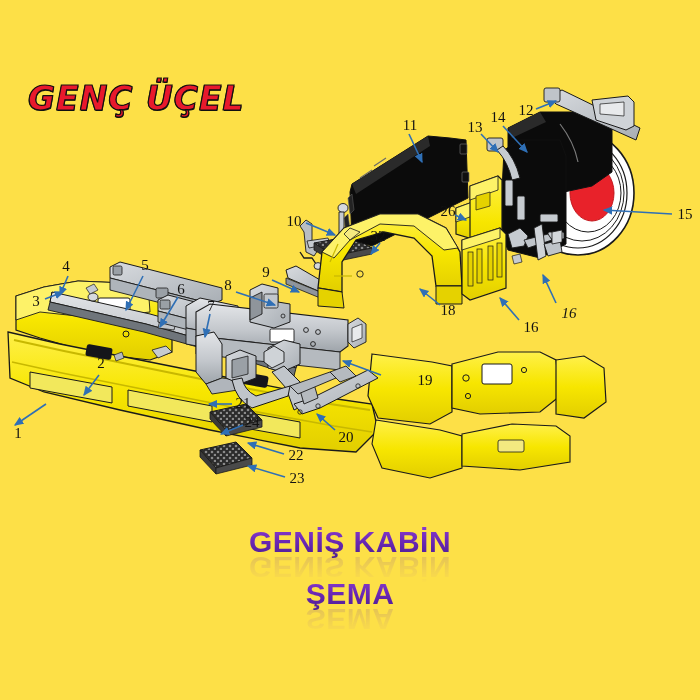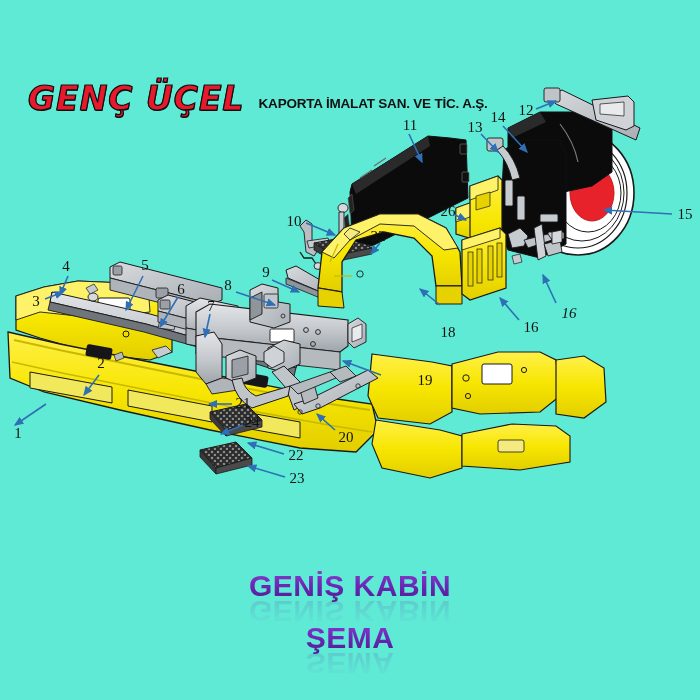--- a/index.html
+++ b/index.html
@@ -8,21 +8,21 @@
     padding: 0;
     background: #ffffff;
   }
   body {
     font-family: "Liberation Sans", sans-serif;
   }
   #page {
     position: relative;
     width: 700px;
     height: 700px;
-    background: #5eead4;
+    background: #fde047;
     overflow: hidden;
   }
   #diagram-svg {
     position: absolute;
     left: 0;
     top: 0;
     width: 700px;
     height: 700px;
   }
 
@@ -60,21 +60,20 @@
   }
 
   
   .footer-title {
     position: absolute;
     left: 0;
     top: 525px;
     width: 700px;
     text-align: center;
     pointer-events: none;
-    margin-top: 44px;
   }
   .footer-line {
     font-family: "Liberation Sans", sans-serif;
     font-size: 30px;
     font-weight: bold;
     letter-spacing: 0.5px;
     line-height: 1.12;
     background: linear-gradient(180deg, #8d3fd0 0%, #6d28b8 45%, #4b1d8f 100%);
     -webkit-background-clip: text;
     background-clip: text;
@@ -368,21 +367,20 @@
         <line x1="284" y1="454" x2="248" y2="443" stroke="#2F6FB5" stroke-width="1.6" marker-end="url(#arrowhead)"></line>
         <line x1="285" y1="477" x2="248" y2="466" stroke="#2F6FB5" stroke-width="1.6" marker-end="url(#arrowhead)"></line>
         <line x1="243" y1="425" x2="221" y2="434" stroke="#2F6FB5" stroke-width="1.6" marker-end="url(#arrowhead)"></line>
         <line x1="380" y1="243" x2="371" y2="254" stroke="#2F6FB5" stroke-width="1.6" marker-end="url(#arrowhead)"></line>
         <line x1="455" y1="215" x2="466" y2="220" stroke="#2F6FB5" stroke-width="1.6" marker-end="url(#arrowhead)"></line>
       </g>
   </svg>
 
   <div class="brand-wrap">
     <div class="brand-main">GENÇ ÜÇEL</div>
-    <div class="brand-sub">KAPORTA İMALAT SAN. VE TİC. A.Ş.</div>
   </div>
 
   <div class="footer-title">
     <div class="footer-line">GENİŞ KABİN</div>
     <div class="footer-line refl">GENİŞ KABİN</div>
     <div class="footer-line" style="margin-top:-6px">ŞEMA</div>
     <div class="footer-line refl">ŞEMA</div>
   </div>
 
   <div id="callout-labels">
@@ -396,21 +394,21 @@
       <div class="callout" style="left: 228px; top: 285px;">8</div>
       <div class="callout" style="left: 266px; top: 272px;">9</div>
       <div class="callout" style="left: 294px; top: 221px;">10</div>
       <div class="callout" style="left: 410px; top: 125px;">11</div>
       <div class="callout" style="left: 526px; top: 110px;">12</div>
       <div class="callout" style="left: 475px; top: 127px;">13</div>
       <div class="callout" style="left: 498px; top: 117px;">14</div>
       <div class="callout" style="left: 685px; top: 214px;">15</div>
       <div class="callout" style="left: 569px; top: 313px; font-style: italic;">16</div>
       <div class="callout" style="left: 531px; top: 327px;">16</div>
-      <div class="callout" style="left: 448px; top: 332px;">18</div>
+      <div class="callout" style="left: 448px; top: 310px;">18</div>
       <div class="callout" style="left: 394px; top: 380px; margin-left: 31px;">19</div>
       <div class="callout" style="left: 346px; top: 437px;">20</div>
       <div class="callout" style="left: 243px; top: 403px;">21</div>
       <div class="callout" style="left: 296px; top: 455px;">22</div>
       <div class="callout" style="left: 297px; top: 478px;">23</div>
       <div class="callout" style="left: 252px; top: 422px;">24</div>
       <div class="callout" style="left: 378px; top: 236px;">32</div>
       <div class="callout" style="left: 448px; top: 211px;">26</div>
     </div>
 

